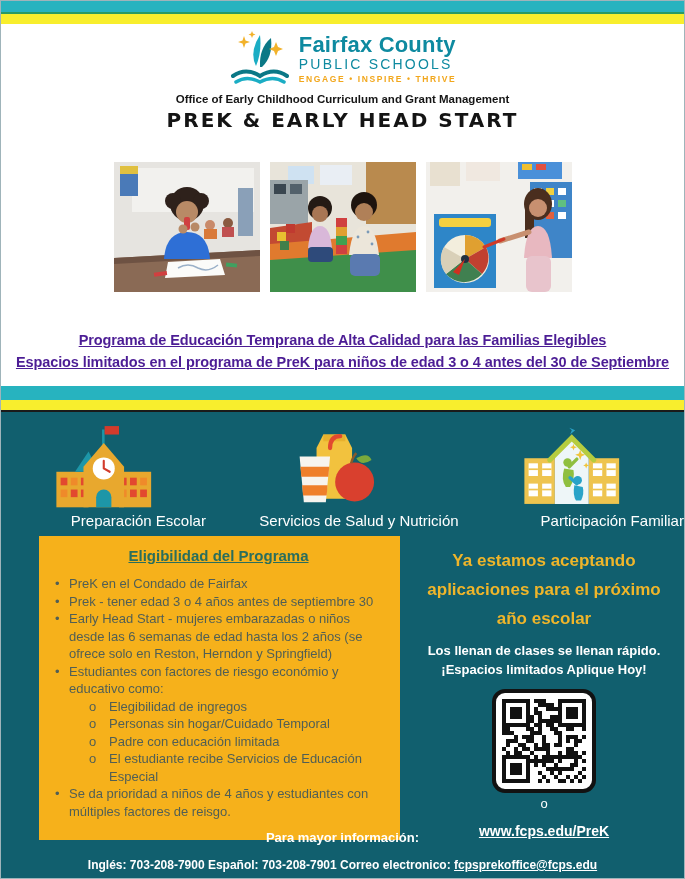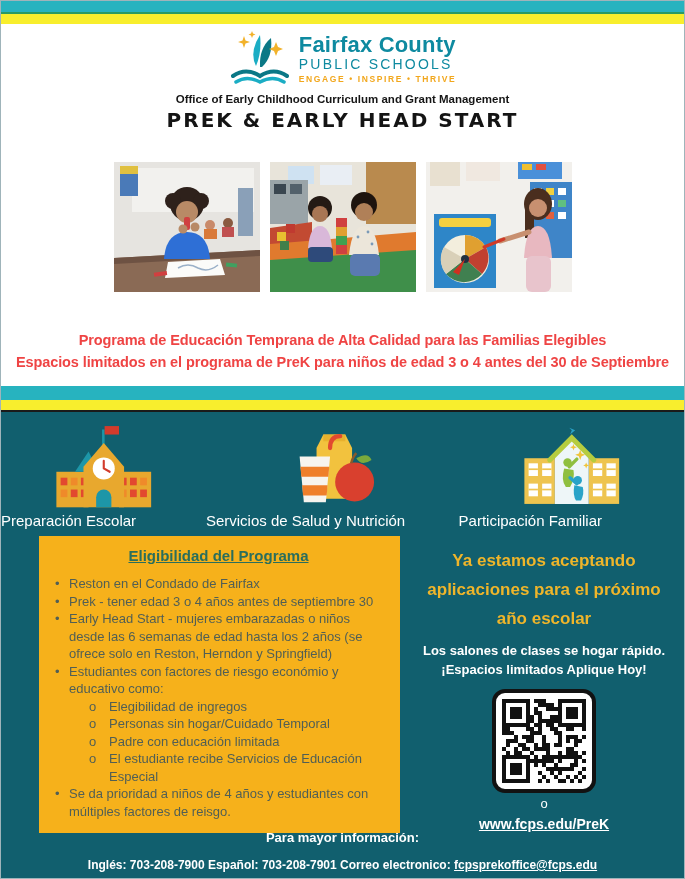--- a/index.html
+++ b/index.html
@@ -22,29 +22,29 @@
   .office-line{font-size:11.5px; font-weight:bold; color:#161616; margin-top:5px;}
   .main-title{
     font-family:"DejaVu Sans","Liberation Sans",sans-serif;
     font-size:20px; font-weight:800; color:#141414; letter-spacing:2px;
     text-transform:uppercase; margin-top:3px;
   }
   
   .photos{display:flex; justify-content:center; gap:10px; margin-top:30px;}
   .photo{width:146px; height:130px; display:block;}
   
-  .headline{margin-top:37px; text-align:center; color:#ef4444; font-weight:bold;
-    font-size:14.5px; line-height:22px; letter-spacing:-0.1px;}
+  .headline{margin-top:37px; text-align:center; color:#4c1d95; font-weight:bold;
+    font-size:14.5px; line-height:22px; letter-spacing:-0.1px;text-decoration:underline;}
   
   .mid-teal{height:14px; background:#27b3bf; margin-top:13px;}
   .mid-yellow{height:12px; background:#f8ee2d; border-bottom:2px solid #1a1a1a;}
   
   .teal-section{flex:1; background:#115f6e; color:#fff; position:relative;}
   .features{display:flex; padding-top:9px;}
-  .feature{text-align:left;}
+  .feature{text-align:right;}
   .feature:nth-child(1){flex:0 0 30%;}
   .feature:nth-child(2){flex:0 0 37%;}
   .feature:nth-child(3){flex:0 0 33%;}
   .feature svg{height:88px; display:block; margin:0 auto;}
   .feature-label{font-size:15px; margin-top:3px; color:#fff;}
   
   .content-row{display:flex; margin-top:7px; padding-left:38px;}
   .elig-box{width:361px; background:#f6b11b; padding:8px 10px 10px 8px; color:#515f55;}
   .elig-title{text-align:center; font-weight:bold; font-size:15px; color:#2a6e5c;
     text-decoration:underline; margin:3px 0 11px;}
@@ -55,21 +55,21 @@
   .item .itext{flex:1; padding-right:2px;}
   
   .apply-col{flex:1; text-align:center; padding:2px 10px 0 14px;}
   .apply-heading{color:#efb52a; font-weight:bold; font-size:17px; line-height:29px;
     width:258px; margin:8px auto;}
   .apply-note{font-weight:bold; font-size:13px; line-height:19px; margin-top:4px; color:#fff;}
   .qr-wrap{width:104px; height:104px; margin:10px auto 0; background:#fff;
     border:4px solid #121212; border-radius:13px; display:flex; align-items:center; justify-content:center;}
   .or-text{font-size:13px; margin-top:3px; color:#fff;}
   .prek-link{display:inline-block; font-size:14px; font-weight:bold; color:#fff;
-    text-decoration:underline; margin-top:5px; cursor:pointer;}
+    text-decoration:underline; margin-top:12px; cursor:pointer;}
   
   .footer{position:absolute; left:0; right:0; bottom:6px; text-align:center;}
   .footer-info{font-size:13px; font-weight:bold; color:#fff;}
   .footer-contact{font-size:12px; font-weight:bold; color:#fff; margin-top:13px;}
   .email-link{color:#fff; text-decoration:underline; cursor:pointer;}
 </style>
 </head>
 <body>
 
 <div class="page">
@@ -279,21 +279,21 @@
         <div class="feature-label">Participación Familiar</div>
       </div>
     </div>
 
     <div class="content-row">
       <div class="elig-box">
         <div class="elig-title">Eligibilidad del Programa</div>
         <div id="elig-items">
             <div class="item lvl1">
               <span class="marker">•</span>
-              <span class="itext">Reston en el Condado de Fairfax</span>
+              <span class="itext">PreK en el Condado de Fairfax</span>
             </div>
             <div class="item lvl1">
               <span class="marker">•</span>
               <span class="itext">Prek - tener edad 3 o 4 años antes de septiembre 30</span>
             </div>
             <div class="item lvl1">
               <span class="marker">•</span>
               <span class="itext">Early Head Start - mujeres embarazadas o niños desde las 6 semanas de edad hasta los 2 años (se ofrece solo en Reston, Herndon y Springfield)</span>
             </div>
             <div class="item lvl1">
@@ -318,21 +318,21 @@
             </div>
             <div class="item lvl1">
               <span class="marker">•</span>
               <span class="itext">Se da prioridad a niños de 4 años y estudiantes con múltiples factores de reisgo.</span>
             </div>
           </div>
       </div>
       <div class="apply-col">
         <div class="apply-heading">Ya estamos aceptando aplicaciones para el próximo año escolar</div>
         <div class="apply-note">
-          <div>Los salones de clases se hogar rápido.</div>
+          <div>Los llenan de clases se llenan rápido.</div>
           <div>¡Espacios limitados Aplique Hoy!</div>
         </div>
         <div class="qr-wrap">
           <svg id="qr" width="84" height="84" viewBox="0 0 84 84">
               <rect x="32" y="0" width="4" height="4" fill="#111"></rect>
               <rect x="36" y="0" width="4" height="4" fill="#111"></rect>
               <rect x="40" y="0" width="4" height="4" fill="#111"></rect>
               <rect x="36" y="4" width="4" height="4" fill="#111"></rect>
               <rect x="40" y="4" width="4" height="4" fill="#111"></rect>
               <rect x="44" y="4" width="4" height="4" fill="#111"></rect>

